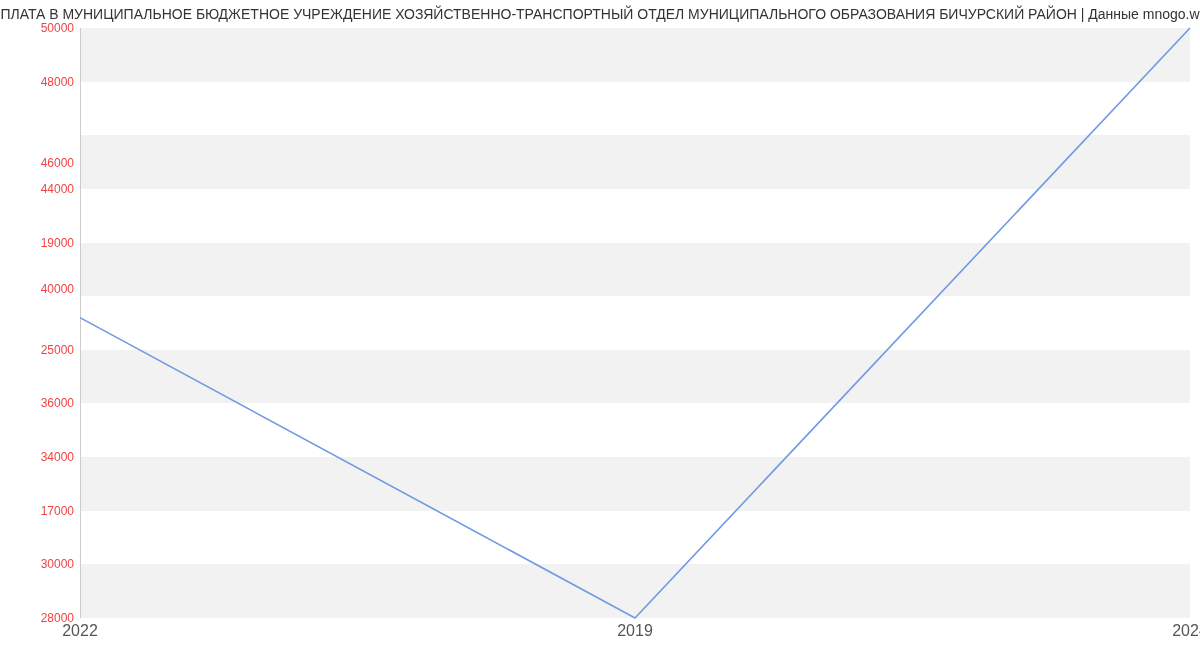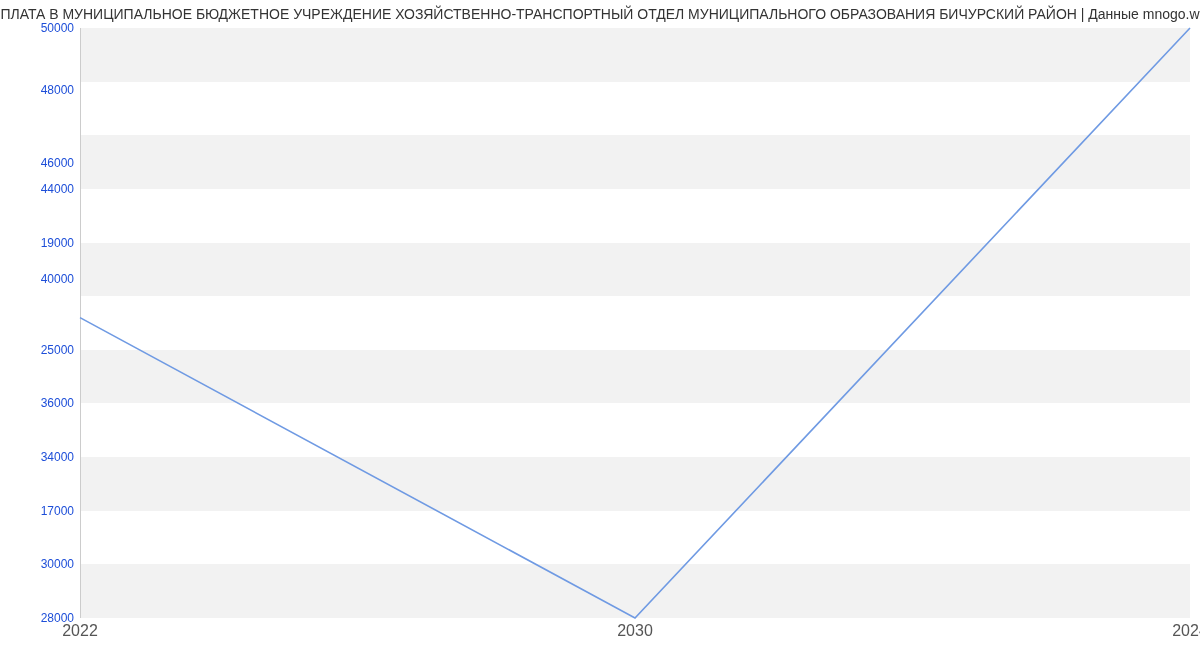--- a/index.html
+++ b/index.html
@@ -41,21 +41,21 @@
     left: 0;
     width: 100%;
     background: #f2f2f2;
   }
   .y-tick-label {
     position: absolute;
     right: 1126px;
     width: 70px;
     text-align: right;
     font-size: 12px;
-    color: #1d4ed8;
+    color: #ef4444;
     transform: translateY(-50%);
   }
   .x-tick-label {
     position: absolute;
     top: 622px;
     font-size: 16px;
     color: #555555;
     transform: translateX(-50%);
   }
   svg.line-layer {
@@ -87,24 +87,24 @@
   </svg>
 </div>
 
 <div id="y-labels">
     <div class="y-tick-label" style="top: 618px;">28000</div>
     <div class="y-tick-label" style="top: 564.364px;">30000</div>
     <div class="y-tick-label" style="top: 510.727px;">17000</div>
     <div class="y-tick-label" style="top: 457.091px;">34000</div>
     <div class="y-tick-label" style="top: 403.455px;">36000</div>
     <div class="y-tick-label" style="top: 349.818px;">25000</div>
-    <div class="y-tick-label" style="top: 279px;">40000</div>
+    <div class="y-tick-label" style="top: 289px;">40000</div>
     <div class="y-tick-label" style="top: 242.545px;">19000</div>
     <div class="y-tick-label" style="top: 188.909px;">44000</div>
     <div class="y-tick-label" style="top: 135.273px; margin-top: 28px;">46000</div>
-    <div class="y-tick-label" style="top: 81.6364px; margin-top: 8px;">48000</div>
+    <div class="y-tick-label" style="top: 81.6364px;">48000</div>
     <div class="y-tick-label" style="top: 28px;">50000</div>
   </div>
 <div id="x-labels">
     <div class="x-tick-label" style="left: 80px;">2022</div>
-    <div class="x-tick-label" style="left: 635px;">2030</div>
+    <div class="x-tick-label" style="left: 635px;">2019</div>
     <div class="x-tick-label" style="left: 1190px;">2024</div>
   </div>
 
 </body></html>

